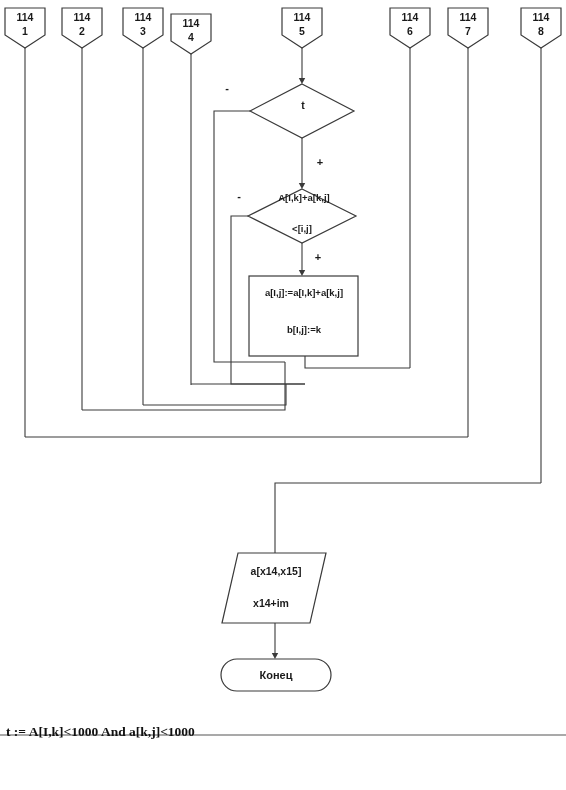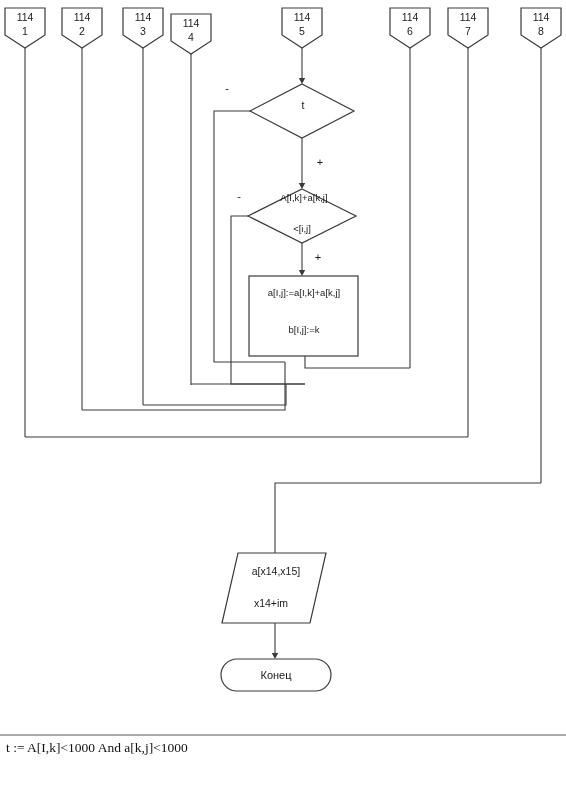--- a/index.html
+++ b/index.html
@@ -13,20 +13,21 @@
     font-family: "Liberation Sans", sans-serif;
     position: relative;
     overflow: hidden;
   }
   #flowchart-root {
     position: absolute;
     left: 0;
     top: 0;
     width: 512px;
     height: 790px;
+    font-weight: bold;
   }
   svg.diagram {
     display: block;
     width: 566px;
     height: 790px;
   }
   .shape-stroke {
     fill: #ffffff;
     stroke: #3a3a3a;
     stroke-width: 1.2;
@@ -63,21 +64,21 @@
     font-size: 11px;
     text-anchor: middle;
   }
   .t-term {
     font-size: 11px;
     text-anchor: middle;
   }
   .caption-wrap {
     position: absolute;
     left: 0;
-    top: 722px;
+    top: 706px;
     width: 566px;
   }
   .caption-text {
     font-family: "Liberation Serif", serif;
     font-size: 13.5px;
     color: #111111;
     padding: 18px 0 0 6px;
     white-space: nowrap;
   }
 </style>

